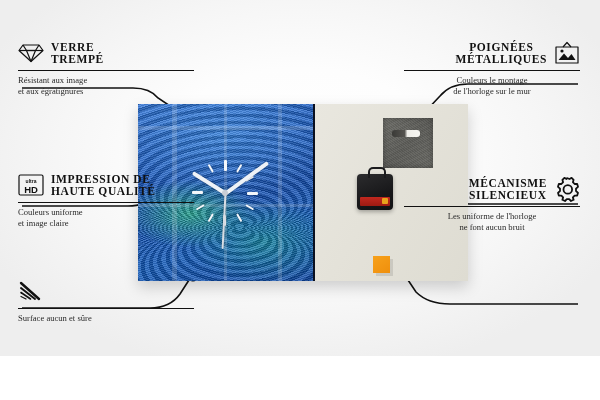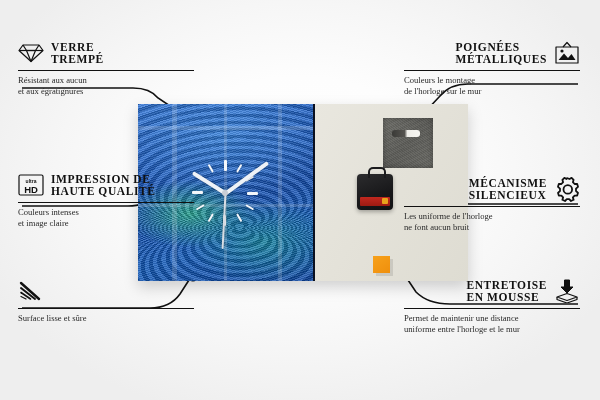--- a/index.html
+++ b/index.html
@@ -9,21 +9,21 @@
   body {
     width: 600px;
     height: 400px;
     overflow: hidden;
     font-family: "Liberation Serif", serif;
     background: #ffffff;
   }
   #stage {
     position: relative;
     width: 600px;
-    height: 400px;
+    height: 356px;
     background:
       radial-gradient(ellipse 58% 62% at 50% 44%, #ffffff 0%, #fdfdfd 40%, #f6f6f6 70%, #eeeeee 100%);
     overflow: hidden;
   }
 
   
   #wires {
     position: absolute;
     left: 0; top: 0;
     width: 600px; height: 400px;
@@ -191,21 +191,21 @@
     left: 50%; top: 50%;
     width: 6px; height: 6px;
     margin: -3px 0 0 -3px;
     background: #c9ced6;
     border-radius: 50%;
   }
 
   
   .callout { position: absolute; width: 176px; }
   .callout.left  { text-align: left; }
-  .callout.right { text-align: left; }
+  .callout.right { text-align: center; }
 
   .co-head {
     display: flex;
     align-items: center;
     gap: 7px;
   }
   .callout.right .co-head { justify-content: flex-end; }
 
   .co-icon {
     flex: 0 0 auto;
@@ -353,56 +353,56 @@
             <path d="M5,2 L8.5,7.5 L13,18.5"></path>
             <path d="M21,2 L17.5,7.5 L13,18.5"></path>
             <path d="M8.5,7.5 H17.5"></path>
           </g>
         </svg>
       </span>
       <span class="co-title">VERRE
 TREMPÉ</span>
     </div>
     <div class="co-rule"></div>
-    <div class="co-desc">Résistant aux aucun
+    <div class="co-desc">Résistant aux image
 et aux égratignures</div>
   </div>
 
   <div class="callout left" id="callout-impression-hd">
     <div class="co-head">
       <span class="co-icon">
         <svg width="26" height="22" viewBox="0 0 26 22">
           <rect x="1" y="1" width="24" height="20" rx="1.5" fill="none" stroke="#111" stroke-width="1.2"></rect>
           <text x="13" y="9" font-family="Liberation Sans, sans-serif" font-size="5" font-weight="bold" text-anchor="middle" fill="#111">ultra</text>
           <text x="13" y="18.5" font-family="Liberation Sans, sans-serif" font-size="9.5" font-weight="bold" text-anchor="middle" fill="#111">HD</text>
         </svg>
       </span>
       <span class="co-title">IMPRESSION DE
 HAUTE QUALITÉ</span>
     </div>
     <div class="co-rule"></div>
-    <div class="co-desc">Couleurs intenses
+    <div class="co-desc">Couleurs uniforme
 et image claire</div>
   </div>
 
   <div class="callout left" id="callout-bords-polis">
     <div class="co-head">
       <span class="co-icon">
         <svg width="26" height="22" viewBox="0 0 26 22">
           <g stroke="#111" stroke-linecap="round" fill="none">
             <path d="M3,3 L21,19" stroke-width="2.4"></path>
             <path d="M3,8 L17,19" stroke-width="2"></path>
             <path d="M3,12.5 L12.5,19" stroke-width="1.6"></path>
             <path d="M3,16.5 L8,19" stroke-width="1.2"></path>
           </g>
         </svg>
       </span>
     </div>
     <div class="co-rule"></div>
-    <div class="co-desc">Surface lisse et sûre</div>
+    <div class="co-desc">Surface aucun et sûre</div>
   </div>
 
   <div class="callout right" id="callout-poignees-metalliques">
     <div class="co-head">
       <span class="co-title">POIGNÉES
 MÉTALLIQUES</span>
       <span class="co-icon">
         <svg width="26" height="24" viewBox="0 0 26 24">
           <g fill="none" stroke="#111" stroke-width="1.2" stroke-linejoin="round">
             <path d="M9,6 L13,1.5 L17,6"></path>
@@ -433,34 +433,14 @@
             <circle cx="13.8" cy="13.4" r="4.3"></circle>
           </g>
         </svg>
       </span>
     </div>
     <div class="co-rule"></div>
     <div class="co-desc">Les uniforme de l'horloge
 ne font aucun bruit</div>
   </div>
 
-  <div class="callout right" id="callout-entretoise-mousse">
-    <div class="co-head">
-      <span class="co-title">ENTRETOISE
-EN MOUSSE</span>
-      <span class="co-icon">
-        <svg width="26" height="24" viewBox="0 0 26 24">
-          <g fill="#111" stroke="#111" stroke-width="1" stroke-linejoin="round">
-            <path d="M10.5,1 H15.5 V8 H19 L13,14 L7,8 H10.5 Z"></path>
-          </g>
-          <g fill="none" stroke="#111" stroke-width="1.2" stroke-linejoin="round">
-            <path d="M13,14.5 L23,18 L13,21.5 L3,18 Z"></path>
-            <path d="M3,18 V20.5 L13,24 L23,20.5 V18"></path>
-          </g>
-        </svg>
-      </span>
-    </div>
-    <div class="co-rule"></div>
-    <div class="co-desc">Permet de maintenir une distance
-uniforme entre l'horloge et le mur</div>
-  </div>
 
 </div>
 
 </body></html>

